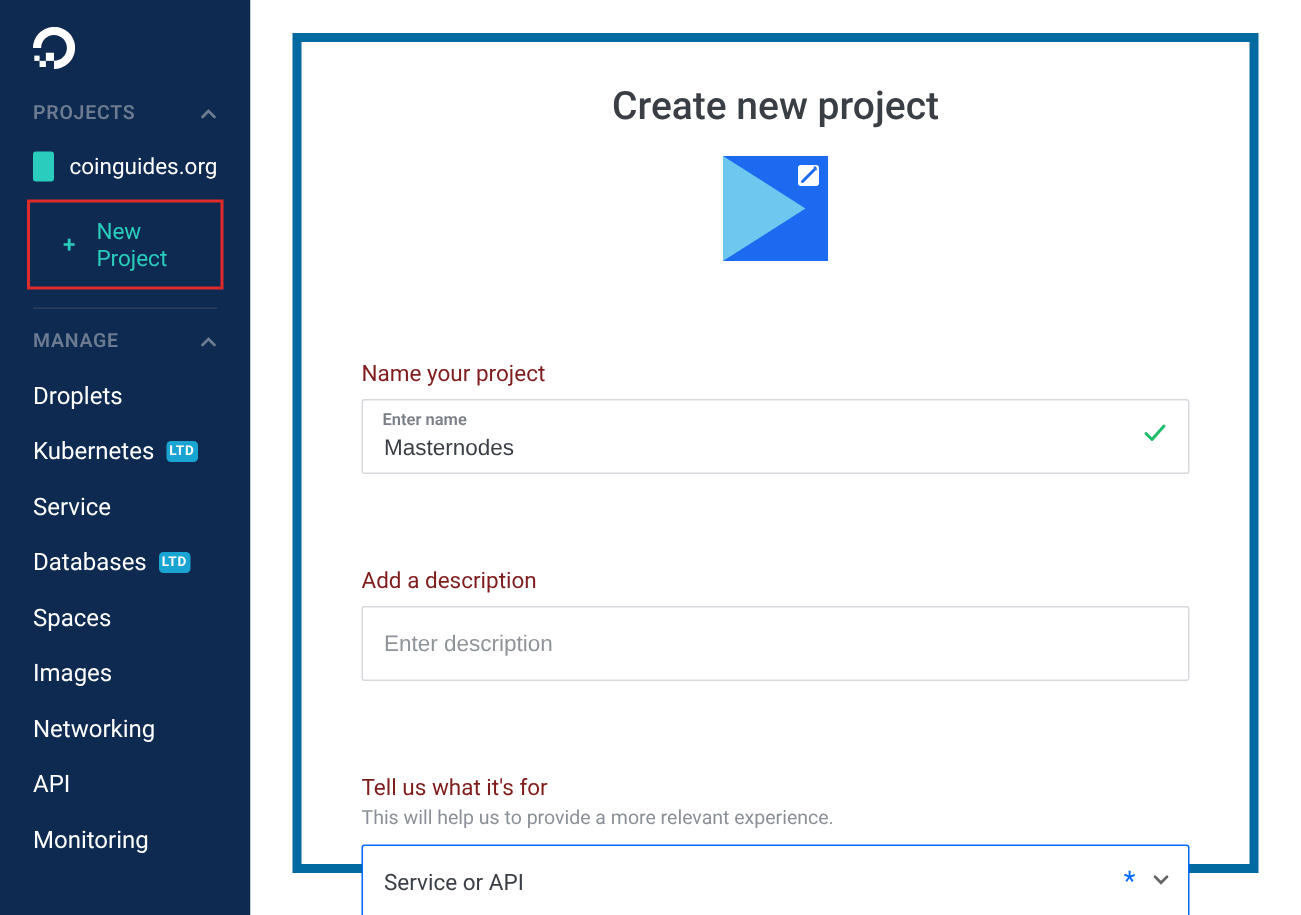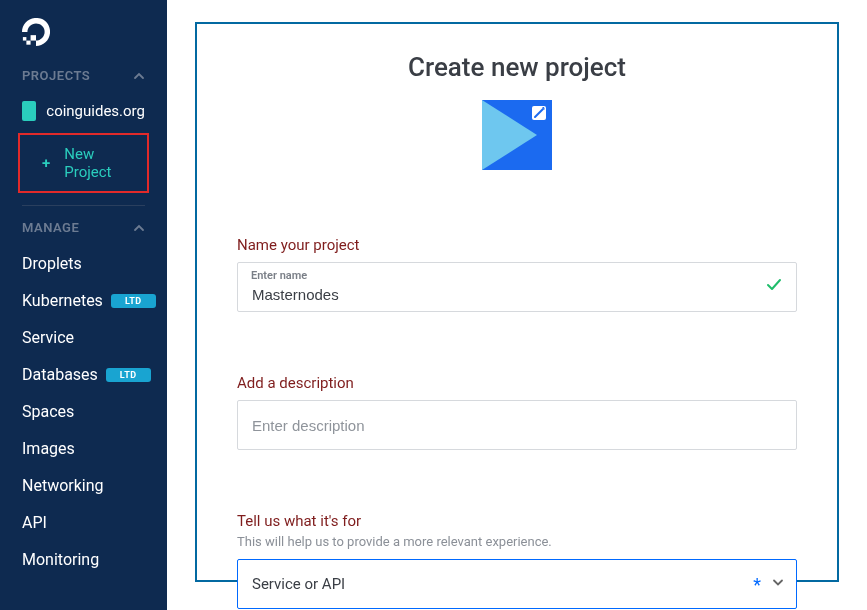--- a/index.html
+++ b/index.html
@@ -74,33 +74,33 @@
       padding: 9px 22px;
       color: #fff;
       font-size: 16px;
       cursor: pointer;
     }
     .badge {
       background: #19a4d1;
       color: #fff;
       font-size: 9px;
       font-weight: 700;
-      padding: 2px 14px;
+      padding: 2px 2px;
       border-radius: 3px;
       margin-left: 8px;
       letter-spacing: 0.5px;
     }
     
     .main {
       flex: 1;
       padding: 22px 28px 28px 28px;
       background: #fff;
     }
     .card {
-      border: 2px solid #0369a1;
+      border: 6px solid #0369a1;
       height: 100%;
       padding: 28px 40px;
       display: flex;
       flex-direction: column;
       align-items: stretch;
     }
     .title {
       text-align: center;
       font-size: 26px;
       font-weight: 500;

